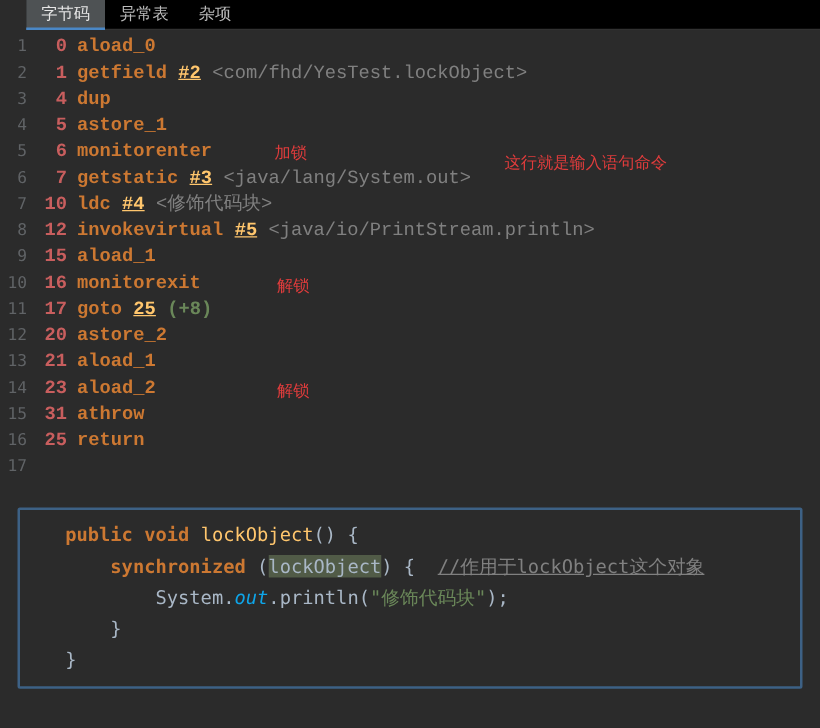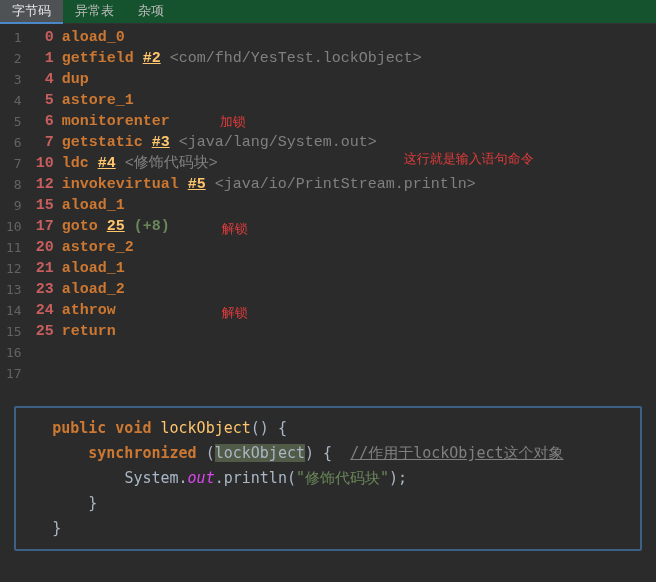--- a/index.html
+++ b/index.html
@@ -6,28 +6,29 @@
   body {
     background: #2b2b2b;
     font-family: "Consolas", "Menlo", "Monaco", monospace;
     font-size: 15px;
     color: #a9b7c6;
     width: 656px;
     height: 582px;
     overflow: hidden;
   }
   .tabs {
-    background: #14532d;
+    background: #000000;
     border-bottom: 1px solid #323232;
     display: flex;
     font-family: -apple-system, BlinkMacSystemFont, "Segoe UI", "PingFang SC", "Microsoft YaHei", sans-serif;
     font-size: 13px;
     color: #bbbbbb;
     height: 24px;
     align-items: center;
+    margin-left: 21px;
   }
   .tab {
     padding: 4px 12px;
     border-bottom: 2px solid transparent;
     cursor: pointer;
     height: 24px;
     display: flex;
     align-items: center;
   }
   .tab.active {
@@ -72,21 +73,21 @@
     padding: 8px 0 8px 0;
     line-height: 25px;
     font-size: 15px;
   }
   .src-line { white-space: pre; }
   .kw { color: #cc7832; font-weight: bold; }
   .method { color: #ffc66d; }
   .paren { color: #a9b7c6; }
   .ident { color: #a9b7c6; margin-top: 21px; }
   .hl { background: #515b47; color: #a9b7c6; }
-  .fld-it { color: #d946ef; font-style: italic; }
+  .fld-it { color: #0ea5e9; font-style: italic; }
   .str { color: #6a8759; }
   .lcmt { color: #808080; text-decoration: underline; }
 </style>
 </head>
 <body>
 
 <div class="tabs">
   <div class="tab active">字节码</div>
   <div class="tab">异常表</div>
   <div class="tab">杂项</div>
@@ -107,37 +108,38 @@
       <div>11</div>
       <div>12</div>
       <div>13</div>
       <div>14</div>
       <div>15</div>
       <div>16</div>
       <div>17</div>
     </div>
   <div class="lines" id="lines">
     <div class="annot" style="top:84px; left:190px;">加锁</div>
-    <div class="annot" style="top:121px; left:374px;">这行就是输入语句命令</div>
+    <div class="annot" style="top:92px; left:374px;">这行就是输入语句命令</div>
     <div class="annot" style="top:191px; left:192px;">解锁</div>
     <div class="annot" style="top:275px; left:192px;">解锁</div>
   <div class="line"><span class="offset">0</span><span class="instr">aload_0</span></div>
       <div class="line"><span class="offset">1</span><span class="instr">getfield</span> <span class="ref">#2</span><span class="cmt"> &lt;com/fhd/YesTest.lockObject&gt;</span></div>
       <div class="line"><span class="offset">4</span><span class="instr">dup</span></div>
       <div class="line"><span class="offset">5</span><span class="instr">astore_1</span></div>
       <div class="line"><span class="offset">6</span><span class="instr">monitorenter</span></div>
       <div class="line"><span class="offset">7</span><span class="instr">getstatic</span> <span class="ref">#3</span><span class="cmt"> &lt;java/lang/System.out&gt;</span></div>
       <div class="line"><span class="offset">10</span><span class="instr">ldc</span> <span class="ref">#4</span><span class="cmt"> &lt;修饰代码块&gt;</span></div>
       <div class="line"><span class="offset">12</span><span class="instr">invokevirtual</span> <span class="ref">#5</span><span class="cmt"> &lt;java/io/PrintStream.println&gt;</span></div>
       <div class="line"><span class="offset">15</span><span class="instr">aload_1</span></div>
+      <div class="line"><span class="offset">16</span><span class="instr">monitorexit</span></div>
       <div class="line"><span class="offset">17</span><span class="instr">goto</span> <span class="jump">25</span><span class="rel"> (+8)</span></div>
       <div class="line"><span class="offset">20</span><span class="instr">astore_2</span></div>
       <div class="line"><span class="offset">21</span><span class="instr">aload_1</span></div>
       <div class="line"><span class="offset">23</span><span class="instr">aload_2</span></div>
-      <div class="line"><span class="offset">24</span><span class="instr">athrow</span></div>
+      <div class="line"><span class="offset">31</span><span class="instr">athrow</span></div>
       <div class="line"><span class="offset">25</span><span class="instr">return</span></div>
     </div>
 </div>
 
 <div class="src-panel">
   <div class="src-line">    <span class="kw">public</span> <span class="kw">void</span> <span class="method">lockObject</span><span class="paren">() {</span></div>
   <div class="src-line">        <span class="kw">synchronized</span><span class="paren"> (</span><span class="hl">lockObject</span><span class="paren">) {  </span><span class="lcmt">//作用于lockObject这个对象</span></div>
   <div class="src-line">            <span class="ident">System.</span><span class="fld-it">out</span><span class="ident">.println(</span><span class="str">"修饰代码块"</span><span class="ident">);</span></div>
   <div class="src-line">        <span class="paren">}</span></div>
   <div class="src-line">    <span class="paren">}</span></div>

